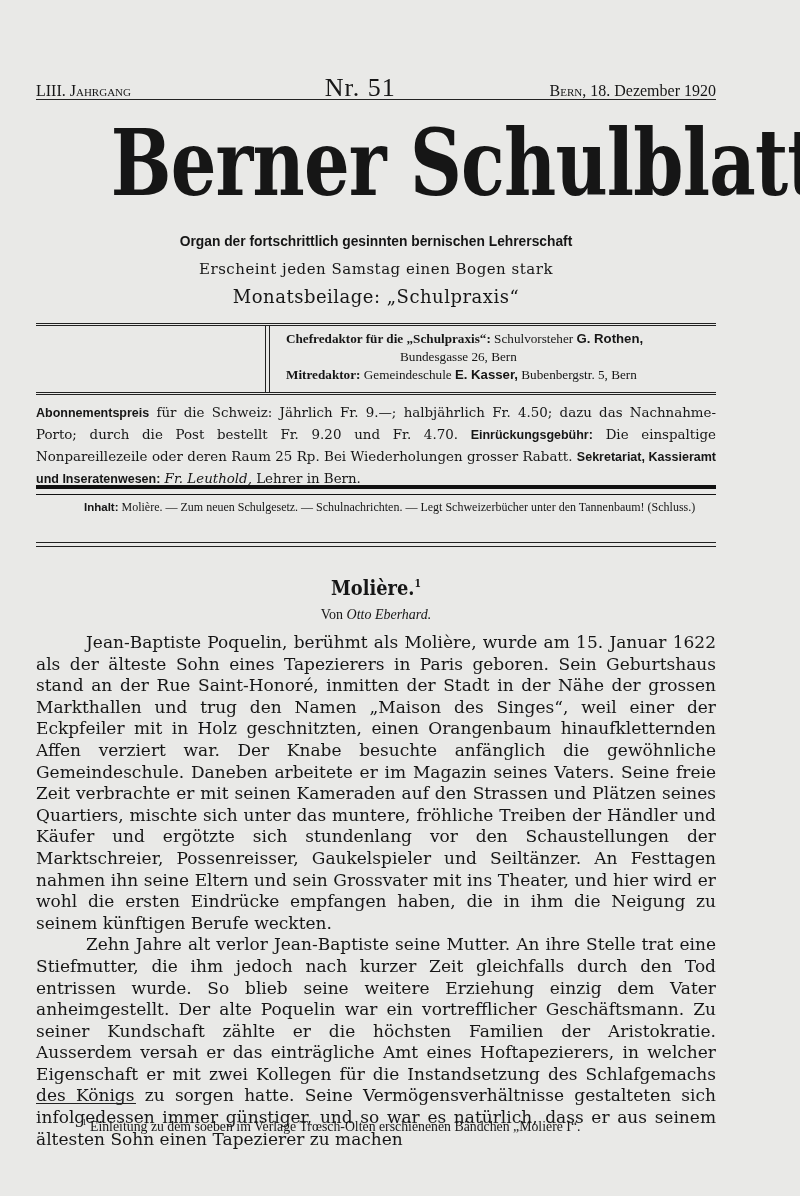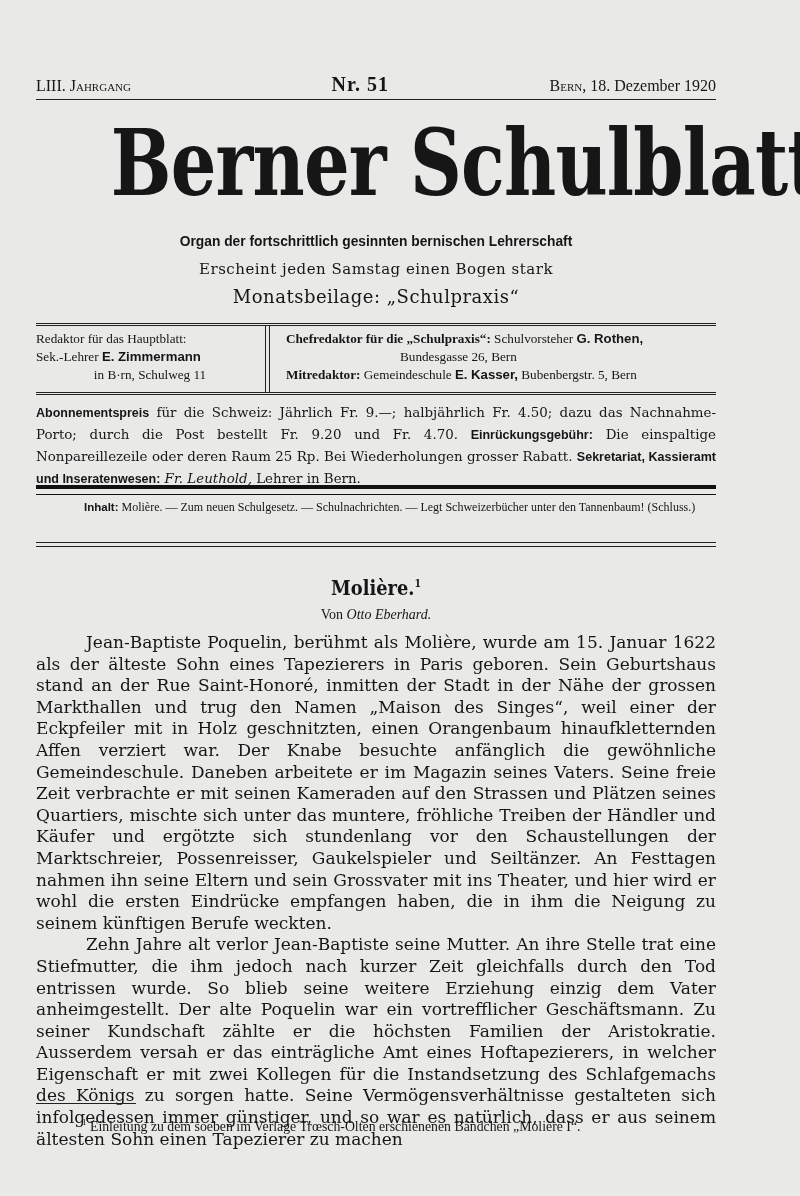--- a/index.html
+++ b/index.html
@@ -11,21 +11,21 @@
     position:relative;
   }
   .page { position:absolute; left:36px; top:0; width:680px; }
 
   .masthead-row {
     position:absolute; top:73px; left:0; width:680px; height:22px;
     font-size:16px; display:flex; justify-content:space-between; align-items:baseline;
     font-family:"Liberation Serif", serif;
   }
   .masthead-row .vol { font-variant:small-caps; }
-  .masthead-row .nr { font-weight:bold; font-size:20px; letter-spacing:1px; margin-left:40px;}
+  .masthead-row .nr { font-weight:normal; font-size:26px; letter-spacing:1px; margin-left:40px;}
   .masthead-row .date .sc { font-variant:small-caps; }
   .rule-top { position:absolute; top:99px; left:0; width:680px; border-top:1.5px solid #222; }
 
   .title {
     position:absolute; top:108px; left:0; width:680px; height:110px;
     font-family:"DejaVu Serif", serif; font-weight:bold;
     font-size:92px; line-height:110px; text-align:center;
     letter-spacing:-1px;
     transform:scaleX(0.78); transform-origin:center;
     white-space:nowrap;
@@ -120,25 +120,20 @@
   </div>
   <div class="rule-top"></div>
 
   <div class="title">Berner Schulblatt</div>
 
   <div class="subtitle1">Organ der fortschrittlich gesinnten bernischen Lehrerschaft</div>
   <div class="subtitle2">Erscheint jeden Samstag einen Bogen stark</div>
   <div class="subtitle3">Monatsbeilage: „Schulpraxis“</div>
 
   <div class="editors">
-    <div class="col-left">
-      <span>Redaktor für das Hauptblatt:</span><br>
-      <span>Sek.-Lehrer </span><span class="b-sans">E. Zimmermann</span><br>
-      <span class="center">in B·rn, Schulweg 11</span>
-    </div>
     <div class="vdiv"></div>
     <div class="col-right">
       <span class="b-sans" style="font-weight:bold;font-family:'Liberation Serif',serif;">Chefredaktor für die „Schulpraxis“:</span><span> Schulvorsteher </span><span class="b-sans">G. Rothen,</span><br>
       <span style="padding-left:114px">Bundesgasse 26, Bern</span><br>
       <span style="font-weight:bold">Mitredaktor:</span><span> Gemeindeschule </span><span class="b-sans">E. Kasser,</span><span> Bubenbergstr. 5, Bern</span>
     </div>
   </div>
 
   <div class="abo">
     <span class="b-sans">Abonnementspreis</span><span> für die Schweiz: Jährlich Fr. 9.—; halbjährlich Fr. 4.50; dazu das Nachnahme-Porto; durch die Post bestellt Fr. 9.20 und Fr. 4.70. </span><span class="b-sans">Einrückungsgebühr:</span><span> Die einspaltige Nonpareillezeile oder deren Raum 25 Rp. Bei Wiederholungen grosser Rabatt. </span><span class="b-sans">Sekretariat, Kassieramt und Inseratenwesen:</span><i> Fr. Leuthold,</i><span> Lehrer in Bern.</span>

